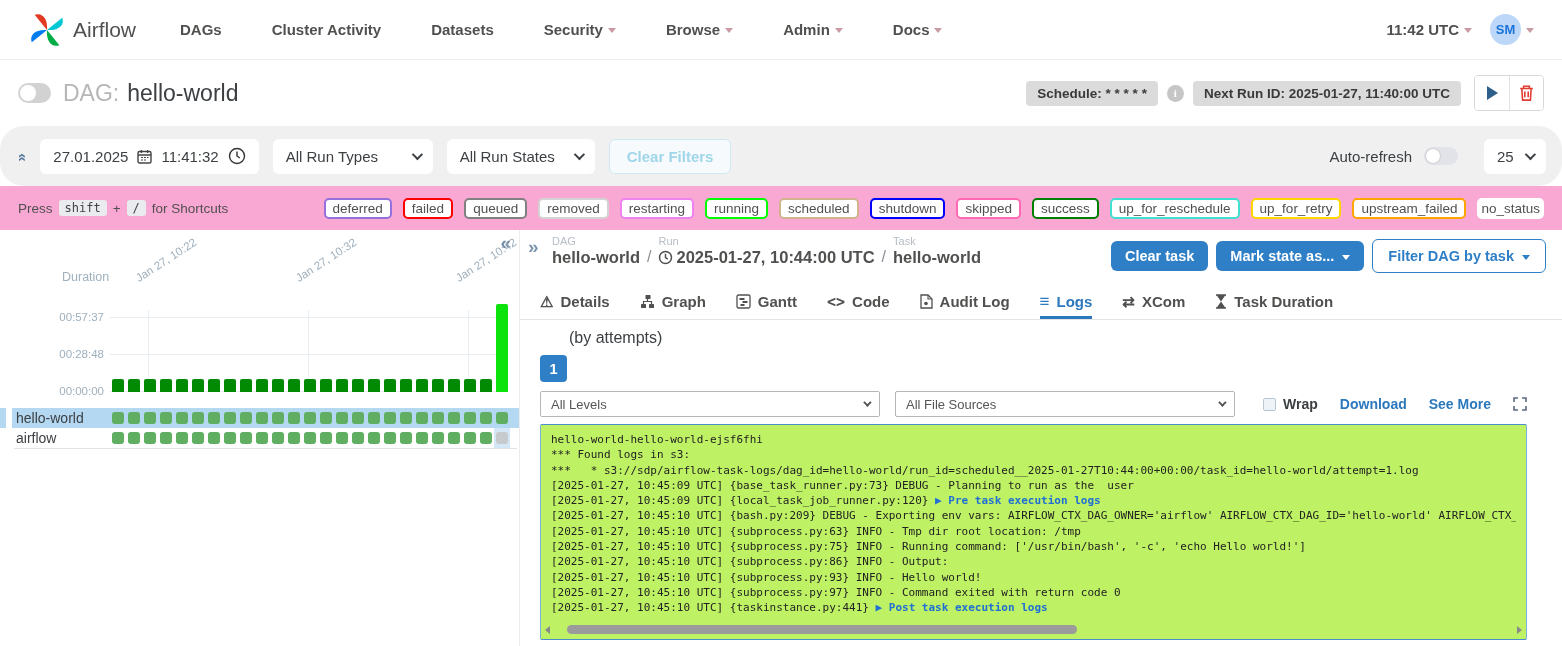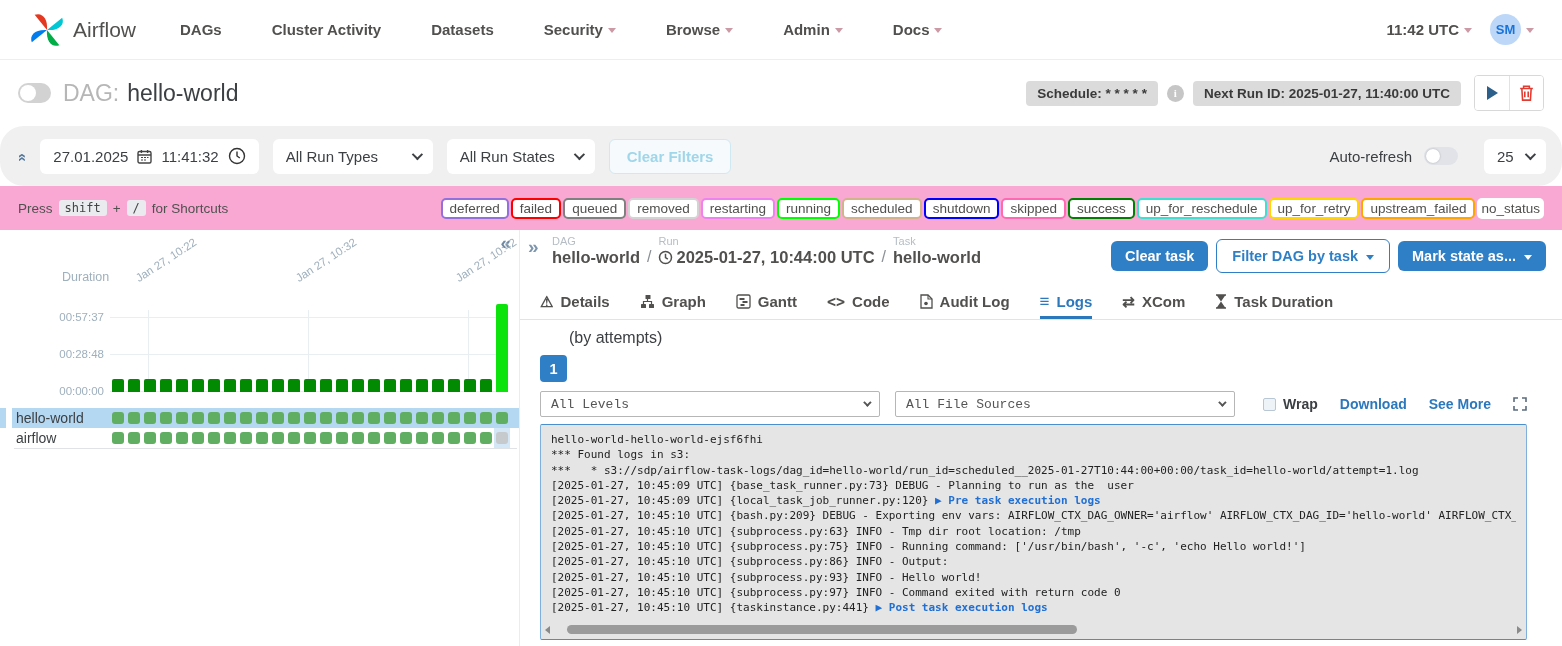--- a/index.html
+++ b/index.html
@@ -57,21 +57,21 @@
   .sm-toggle { width:34px; height:18px; border-radius:9px; background:#e1e3e9; position:relative; }
   .sm-toggle .knob { position:absolute; width:14px; height:14px; border-radius:50%; background:#fff;
     top:2px; left:2px; box-shadow:0 0 2px rgba(0,0,0,.25); }
   .pagesize { width:62px; }
 
   
   .legend-row { height:44px; display:flex; align-items:center; padding:0 18px; background:#f9a8d4; }
   .shortcuts { display:flex; align-items:center; gap:6px; font-size:13.5px; color:#51504f; }
   .kbd { font-family:"DejaVu Sans Mono", monospace; font-size:12px; background:#e9ebee; color:#444;
     border-radius:3px; padding:1px 6px; }
-  .badges { margin-left:auto; display:flex; align-items:flex-end; gap:2px; white-space:nowrap; }
+  .badges { margin-left:auto; display:flex; align-items:flex-end; gap:11px; white-space:nowrap; }
   .badge { border:2px solid; border-radius:5px; padding:1px 7px; font-size:13.5px; color:#51504f; background:#fff; }
   .badge.plain { border-color:transparent; padding:1px 2px; }
 
   
   .content { display:flex; height:416px; }
 
   
   .grid-panel { position:relative; flex:0 0 520px; width:520px; border-right:1px solid #ececec; background:#fff; }
   .collapse-left { position:absolute; top:2px; right:8px; font-size:19px; font-weight:700; color:#6f88a3; cursor:pointer; }
   .duration-label { position:absolute; left:62px; top:40px; font-size:12.5px; color:#9fb0bd; }
@@ -118,29 +118,29 @@
   .ticon-txt { font-size:15px; line-height:1; }
   .ticon-txt.lg { font-size:17px; font-weight:400; }
 
   .by-attempts { position:absolute; left:20px; top:99px; font-size:16px; color:#3c4043;margin-left:29px; }
   .attempt-btn { position:absolute; left:20px; top:125px; width:27px; height:27px; border-radius:4px;
     background:#2f7fc6; color:#fff; font-weight:700; font-size:14.5px; display:flex; align-items:center;
     justify-content:center; cursor:pointer; }
 
   .log-select { position:absolute; top:161px; height:26px; background:#fff; border:1px solid #b6b6b6;
     border-radius:2px; display:flex; align-items:center; justify-content:space-between;
-    padding:0 10px; font-size:13px; color:#555; cursor:pointer;font-family:Liberation Mono, monospace; }
+    padding:0 10px; font-size:13px; color:#555; cursor:pointer; }
   .log-select .chev { width:6px; height:6px; border-color:#555; }
   .log-tools { position:absolute; right:35px; top:161px; height:26px; display:flex; align-items:center; gap:22px; }
   .wrap-opt { display:flex; align-items:center; gap:7px; }
   .checkbox { width:13px; height:13px; border:1px solid #b9c7d4; background:#eef3f8; border-radius:2px; }
   .wrap-label { font-size:14px; font-weight:700; color:#3c4043; }
   .tool-link { font-size:14px; font-weight:700; color:#2b78bd; cursor:pointer; }
 
-  .log-box { position:absolute; left:20px; top:194px; width:987px; height:216px; background:#e5e5e5;
+  .log-box { position:absolute; left:20px; top:194px; width:987px; height:216px; background:#bef264;
     border:1px solid #7fb0dc; border-top-color:#4a8ecb; border-bottom-color:#4a8ecb; border-radius:2px; }
   .log-content { padding:7px 10px 0; overflow:hidden; height:188px; }
   .log-line { font-family:"DejaVu Sans Mono", "DejaVu Sans", monospace; font-size:11px; line-height:15.3px;
     color:#222; white-space:pre; overflow:hidden; }
   .log-link { color:#1f6fd4; font-weight:700; cursor:pointer; }
   .hscroll { position:absolute; left:12px; right:12px; bottom:4px; height:10px; }
   .hthumb { position:absolute; left:1.5%; width:53%; top:0; height:9px; background:#9b9b9b; border-radius:5px; cursor:pointer; }
   .harr { position:absolute; top:1px; width:0; height:0; border-top:4px solid transparent; border-bottom:4px solid transparent; }
   .harr.l { left:-8px; border-right:5px solid #8a8a8a; }
   .harr.r { right:-8px; border-left:5px solid #8a8a8a; }
@@ -520,27 +520,27 @@
       <div class="bc">
         <span class="bc-label">Task</span>
         <span class="bc-value">hello-world</span>
       </div>
     </div>
 
     <div class="ti-buttons">
       <button class="btn btn-primary">
         <span>Clear task</span>
       </button>
+      <button class="btn btn-primary">
+        <span>Mark state as...</span>
+        <span class="caret caret-w"></span>
+      </button>
       <button class="btn btn-outline">
         <span>Filter DAG by task</span>
         <span class="caret caret-b"></span>
-      </button>
-      <button class="btn btn-primary">
-        <span>Mark state as...</span>
-        <span class="caret caret-w"></span>
       </button>
     </div>
 
     <div class="tabs" id="tabBar">
         <div class="tab">
           <span><span class="ticon-txt">⚠</span></span>
           <span>Details</span>
         </div>
         <div class="tab">
           <span>

